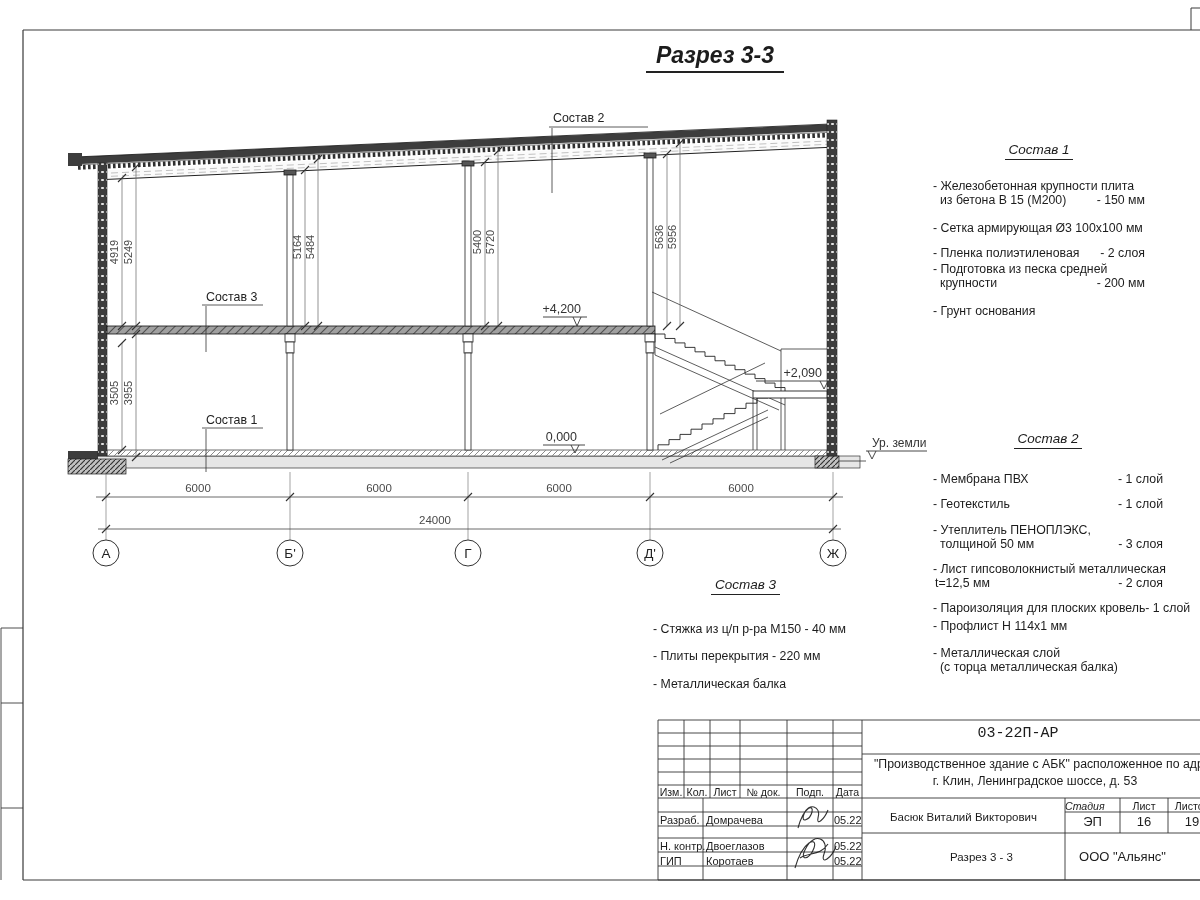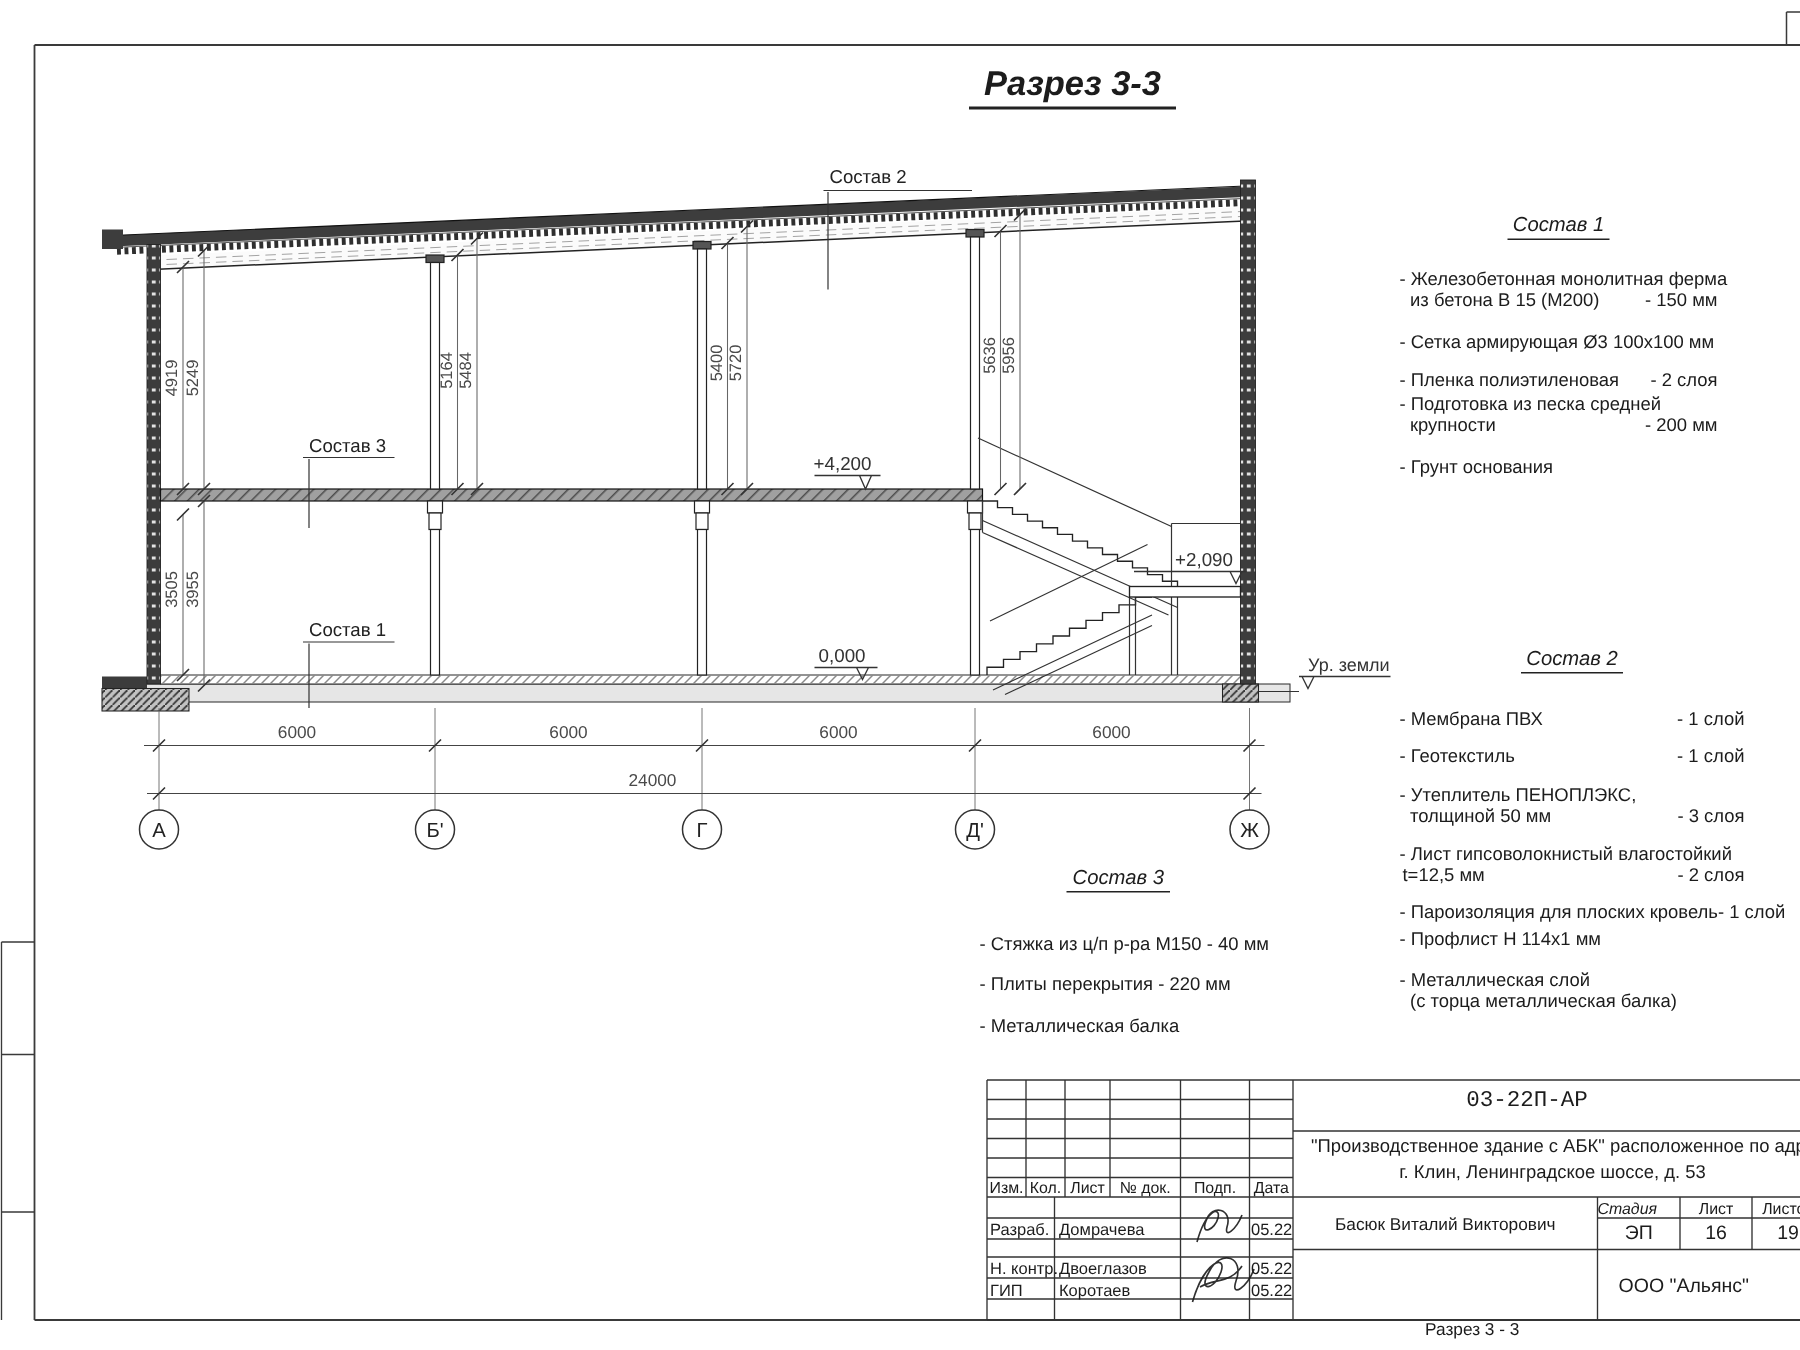--- a/index.html
+++ b/index.html
@@ -214,21 +214,21 @@
 </svg>
 
 <div class="abs t-title">
   <span>Разрез 3-3</span>
 </div>
 
 
 <div class="abs complist s1">
   <div class="hdr"><span>Состав 1</span></div>
   <div class="row">
-        <span class="lt">- Железобетонная  монолитная ферма</span>
+        <span class="lt">- Железобетонная  крупности плита</span>
       </div>
   <div class="row cont">
         <span class="lt">из бетона В 15 (М200)</span>
         <span class="val">- 150 мм</span>
       </div>
   <div class="row" style="margin-top:13px">
         <span class="lt">- Сетка армирующая Ø3 100х100 мм</span>
       </div>
   <div class="row">
         <span class="lt">- Пленка полиэтиленовая</span>
@@ -257,21 +257,21 @@
         <span class="val">- 1 слой</span>
       </div>
   <div class="row">
         <span class="lt">- Утеплитель ПЕНОПЛЭКС,</span>
       </div>
   <div class="row cont">
         <span class="lt">толщиной 50 мм</span>
         <span class="val">- 3 слоя</span>
       </div>
   <div class="row">
-        <span class="lt">- Лист гипсоволокнистый влагостойкий</span>
+        <span class="lt">- Лист гипсоволокнистый металлическая</span>
       </div>
   <div class="row cont">
         <span class="lt" style="padding-left:2px">t=12,5 мм</span>
         <span class="val">- 2 слоя</span>
       </div>
   <div class="row">
         <span class="lt">- Пароизоляция для плоских кровель</span>
         <span class="val">- 1 слой</span>
       </div>
   <div class="row" style="margin-top:3px">
@@ -319,16 +319,16 @@
 <div class="abs tb tb-cell" style="left:706px;top:855px;">Коротаев</div>
 <div class="abs tb tb-cell" style="left:834px;top:855px;">05.22</div>
 
 <div class="abs tb tb-cell tb-center" style="left:862px;width:203px;top:811px;font-size:11.5px;">Басюк Виталий Викторович</div>
 <div class="abs tb tb-h" style="left:1065px;width:37px;top:800px;font-style:italic;">Стадия</div>
 <div class="abs tb tb-h" style="left:1120px;width:48px;top:800px;">Лист</div>
 <div class="abs tb tb-h" style="left:1168px;width:48px;top:800px;">Листов</div>
 <div class="abs tb tb-cell tb-center" style="left:1065px;width:55px;top:816px;font-size:13px;">ЭП</div>
 <div class="abs tb tb-cell tb-center" style="left:1120px;width:48px;top:816px;font-size:13px;">16</div>
 <div class="abs tb tb-cell tb-center" style="left:1168px;width:48px;top:816px;font-size:13px;">19</div>
-<div class="abs tb tb-cell tb-center" style="left:862px;width:239px;top:881px;font-size:11.5px;">Разрез 3 - 3</div>
+<div class="abs tb tb-cell tb-center" style="left:862px;width:239px;top:851px;font-size:11.5px;">Разрез 3 - 3</div>
 <div class="abs tb tb-cell tb-center" style="left:1065px;width:115px;top:851px;font-size:13px;">ООО "Альянс"</div>
 
 </div>
 
 </body></html>

